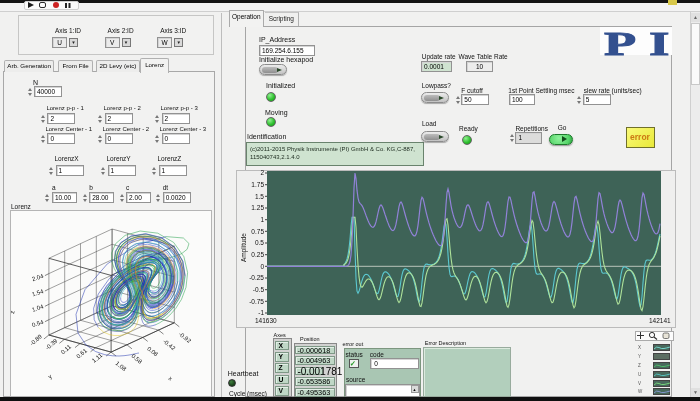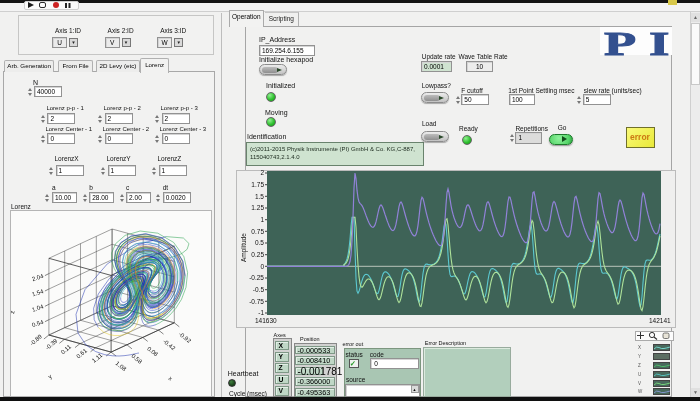--- a/index.html
+++ b/index.html
@@ -530,24 +530,24 @@
 <div class="lbl" style="left:229px;top:389.5px;font-size:6.5px">Cycle (msec)</div>
 <div class="lbl" style="left:273.5px;top:331.5px;font-size:5.5px">Axes</div>
 <div class="ab" style="left:272.6px;top:337.9px;width:19px;height:59.1px;background:#d2d2d1;border:1px solid #888"></div>
 <div class="gbox" style="left:275.4px;top:340.6px;width:14px;height:9.5px;font-size:6.8px;line-height:8.8px;padding-left:2px;font-weight:bold">X</div>
 <div class="gbox" style="left:275.4px;top:352.0px;width:14px;height:9.5px;font-size:6.8px;line-height:8.8px;padding-left:2px;font-weight:bold">Y</div>
 <div class="gbox" style="left:275.4px;top:363.40000000000003px;width:14px;height:9.5px;font-size:6.8px;line-height:8.8px;padding-left:2px;font-weight:bold">Z</div>
 <div class="gbox" style="left:275.4px;top:374.8px;width:14px;height:9.5px;font-size:6.8px;line-height:8.8px;padding-left:2px;font-weight:bold">U</div>
 <div class="gbox" style="left:275.4px;top:386.20000000000005px;width:14px;height:9.5px;font-size:6.8px;line-height:8.8px;padding-left:2px;font-weight:bold">V</div>
 <div class="lbl" style="left:300px;top:335.5px;font-size:5.5px">Position</div>
 <div class="ab" style="left:293.5px;top:343px;width:43px;height:54px;background:#d2d2d1;border:1px solid #888"></div>
-<div class="gbox" style="left:295.4px;top:345.5px;width:40px;height:8.8px;font-size:7.3px;line-height:7.8px;padding-left:1px">-0.000533</div>
-<div class="gbox" style="left:295.4px;top:356.1px;width:40px;height:8.8px;font-size:7.3px;line-height:7.8px;padding-left:1px">-0.008410</div>
+<div class="gbox" style="left:295.4px;top:345.5px;width:40px;height:8.8px;font-size:7.3px;line-height:7.8px;padding-left:1px">-0.000618</div>
+<div class="gbox" style="left:295.4px;top:356.1px;width:40px;height:8.8px;font-size:7.3px;line-height:7.8px;padding-left:1px">-0.004963</div>
 <div class="gbox" style="left:295.4px;top:366.7px;width:28px;height:8.8px;font-size:10px;line-height:7.8px;padding-left:1px">-0.001781</div>
-<div class="gbox" style="left:295.4px;top:377.3px;width:40px;height:8.8px;font-size:7.3px;line-height:7.8px;padding-left:1px">-0.366000</div>
+<div class="gbox" style="left:295.4px;top:377.3px;width:40px;height:8.8px;font-size:7.3px;line-height:7.8px;padding-left:1px">-0.653586</div>
 <div class="gbox" style="left:295.4px;top:387.9px;width:40px;height:8.8px;font-size:7.3px;line-height:7.8px;padding-left:1px">-0.495363</div>
 <div class="lbl" style="left:342.4px;top:340.5px;font-size:5.5px">error out</div>
 <div class="ab" style="left:344px;top:347.7px;width:77px;height:49.3px;background:#a9c6b3;border:1px solid #7d967f"></div>
 <div class="lbl" style="left:345.5px;top:350.9px;font-size:6.5px">status</div>
 <div class="ab" style="left:348.6px;top:359.2px;width:10px;height:9px;background:#eef3ee;border:1px solid #555"></div>
 <div class="ab" style="left:349.8px;top:359px;font-size:7.5px;line-height:9px;color:#279a27;font-weight:bold">✓</div>
 <div class="lbl" style="left:369.8px;top:350.9px;font-size:6.5px">code</div>
 <div class="box" style="left:370.3px;top:358.3px;width:49px;height:11px;line-height:9px;padding-left:3px;font-size:6.5px">0</div>
 <div class="lbl" style="left:345.9px;top:376px;font-size:6.5px">source</div>
 <div class="box" style="left:345px;top:384px;width:75px;height:13px"></div>

